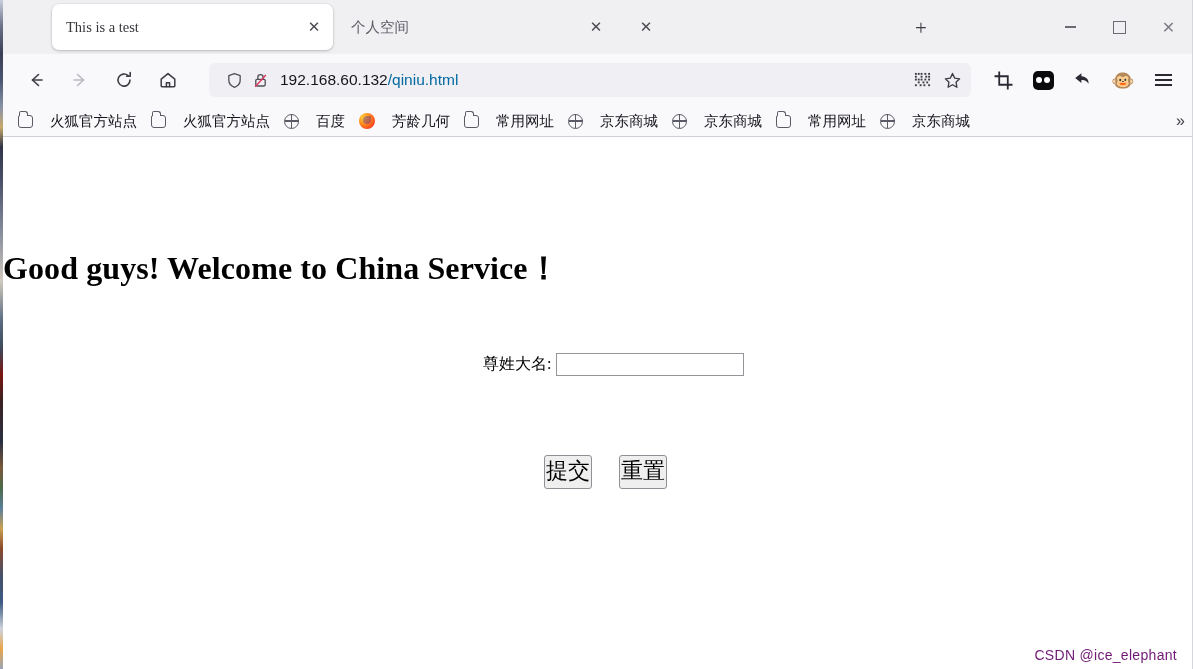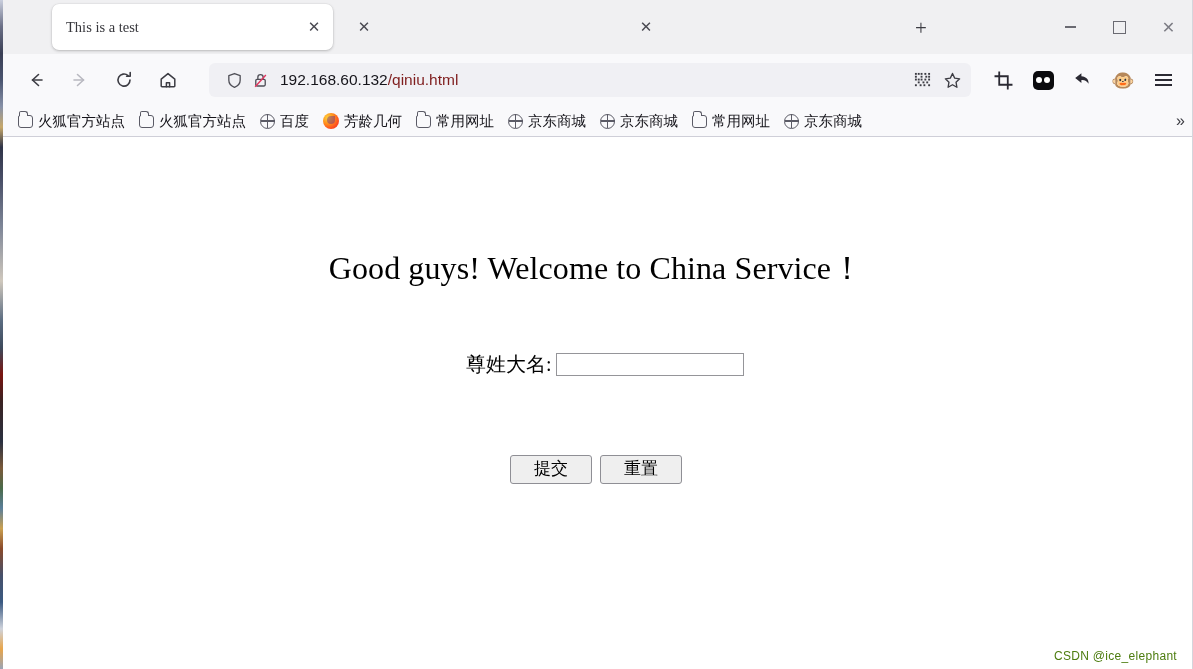--- a/index.html
+++ b/index.html
@@ -154,21 +154,21 @@
     color: #4f4f57;
   }
   .url-text {
     flex: 1 1 auto;
     font-size: 15.5px;
     color: #15141a;
     padding-left: 7px;
     white-space: nowrap;
     overflow: hidden;
   }
-  .url-text .path { color: #7f1d1d; }
+  .url-text .path { color: #0369a1; }
 
   .url-action {
     width: 30px; height: 30px;
     display: flex; align-items: center; justify-content: center;
     flex: 0 0 30px;
     color: #3c3c43;
     border-radius: 4px;
   }
 
   .toolbtn {
@@ -213,21 +213,21 @@
     width: 1190px; height: 31px;
     background: #f9f9fb;
     border-bottom: 1px solid #cfcfd8;
     display: flex;
     align-items: center;
     overflow: hidden;
   }
   .bm {
     display: flex;
     align-items: center;
-    gap: 5px;
+    gap: 17px;
     padding: 3px 5px;
     margin-left: 4px;
     border-radius: 4px;
     font-size: 14.5px;
     color: #15141a;
     white-space: nowrap;
     flex: 0 0 auto;
   }
   .bm:first-child { margin-left: 10px; }
 
@@ -319,23 +319,23 @@
     left: 3px; top: 138px;
     width: 1188px; height: 531px;
     background: #ffffff;
     overflow: hidden;
   }
 
   .page-heading {
     position: absolute;
     left: 0; top: 109px;
     width: 1186px;
-    text-align: center;
+    text-align: left;
     font-family: "Liberation Serif", serif;
-    font-weight: normal;
+    font-weight: bold;
     font-size: 32px;
     color: #000000;
     letter-spacing: .1px;
   }
 
   .form {
     position: absolute;
     left: 0; top: 212px;
     width: 1186px;
     font-family: "Liberation Serif", serif;
@@ -345,21 +345,21 @@
   .form-row {
     display: flex;
     align-items: center;
     justify-content: center;
     height: 28px;
   }
   .form-label {
     width: 107px;
     text-align: right;
     padding-right: 4px;
-    font-size: 20px;
+    font-size: 16px;
     line-height: 1;
   }
   .form-input {
     width: 188px;
     height: 23px;
     border: 1px solid #959599;
     background: #ffffff;
     outline: none;
     font-family: "Liberation Serif", serif;
     font-size: 14px;
@@ -370,34 +370,35 @@
   .btn-row {
     position: absolute;
     left: 0; top: 317px;
     width: 1186px;
     display: flex;
     justify-content: center;
     gap: 8px;
   }
   .btn {
     font-family: "Liberation Serif", serif;
-    font-size: 17px;
+    font-size: 22px;
     line-height: 1;
-    padding: 4px 23px 6px;
+    padding: 4px 1px 6px;
     background: #efefef;
     border: 1.5px solid #8f8f95;
     border-radius: 3px;
     color: #000;
+    margin-left: 19px;
   }
 
   .watermark {
     position: absolute;
     right: 14px; bottom: 6px;
-    font-size: 12px;
-    color: #4d7c0f;
+    font-size: 14px;
+    color: #701a75;
     letter-spacing: .3px;
   }
 
   .right-border {
     position: absolute;
     right: 0; top: 0;
     width: 1px; height: 669px;
     background: #d5d5dc;
     z-index: 25;
   }
@@ -411,20 +412,21 @@
   <div class="right-border"></div>
 
   <div class="tabstrip">
 
     <div class="tab active" id="tab0">
       <span class="tab-title">This is a test</span>
       <span class="tab-close">✕</span>
     </div>
 
     <div class="tab" id="tab1">
+      <span class="tab-title">个人空间</span>
       <span class="tab-close">✕</span>
     </div>
 
     <div class="tab" id="tab2">
       <span class="tab-close">✕</span>
     </div>
 
     <div class="newtab">+</div>
 
     <div class="wincontrols">

